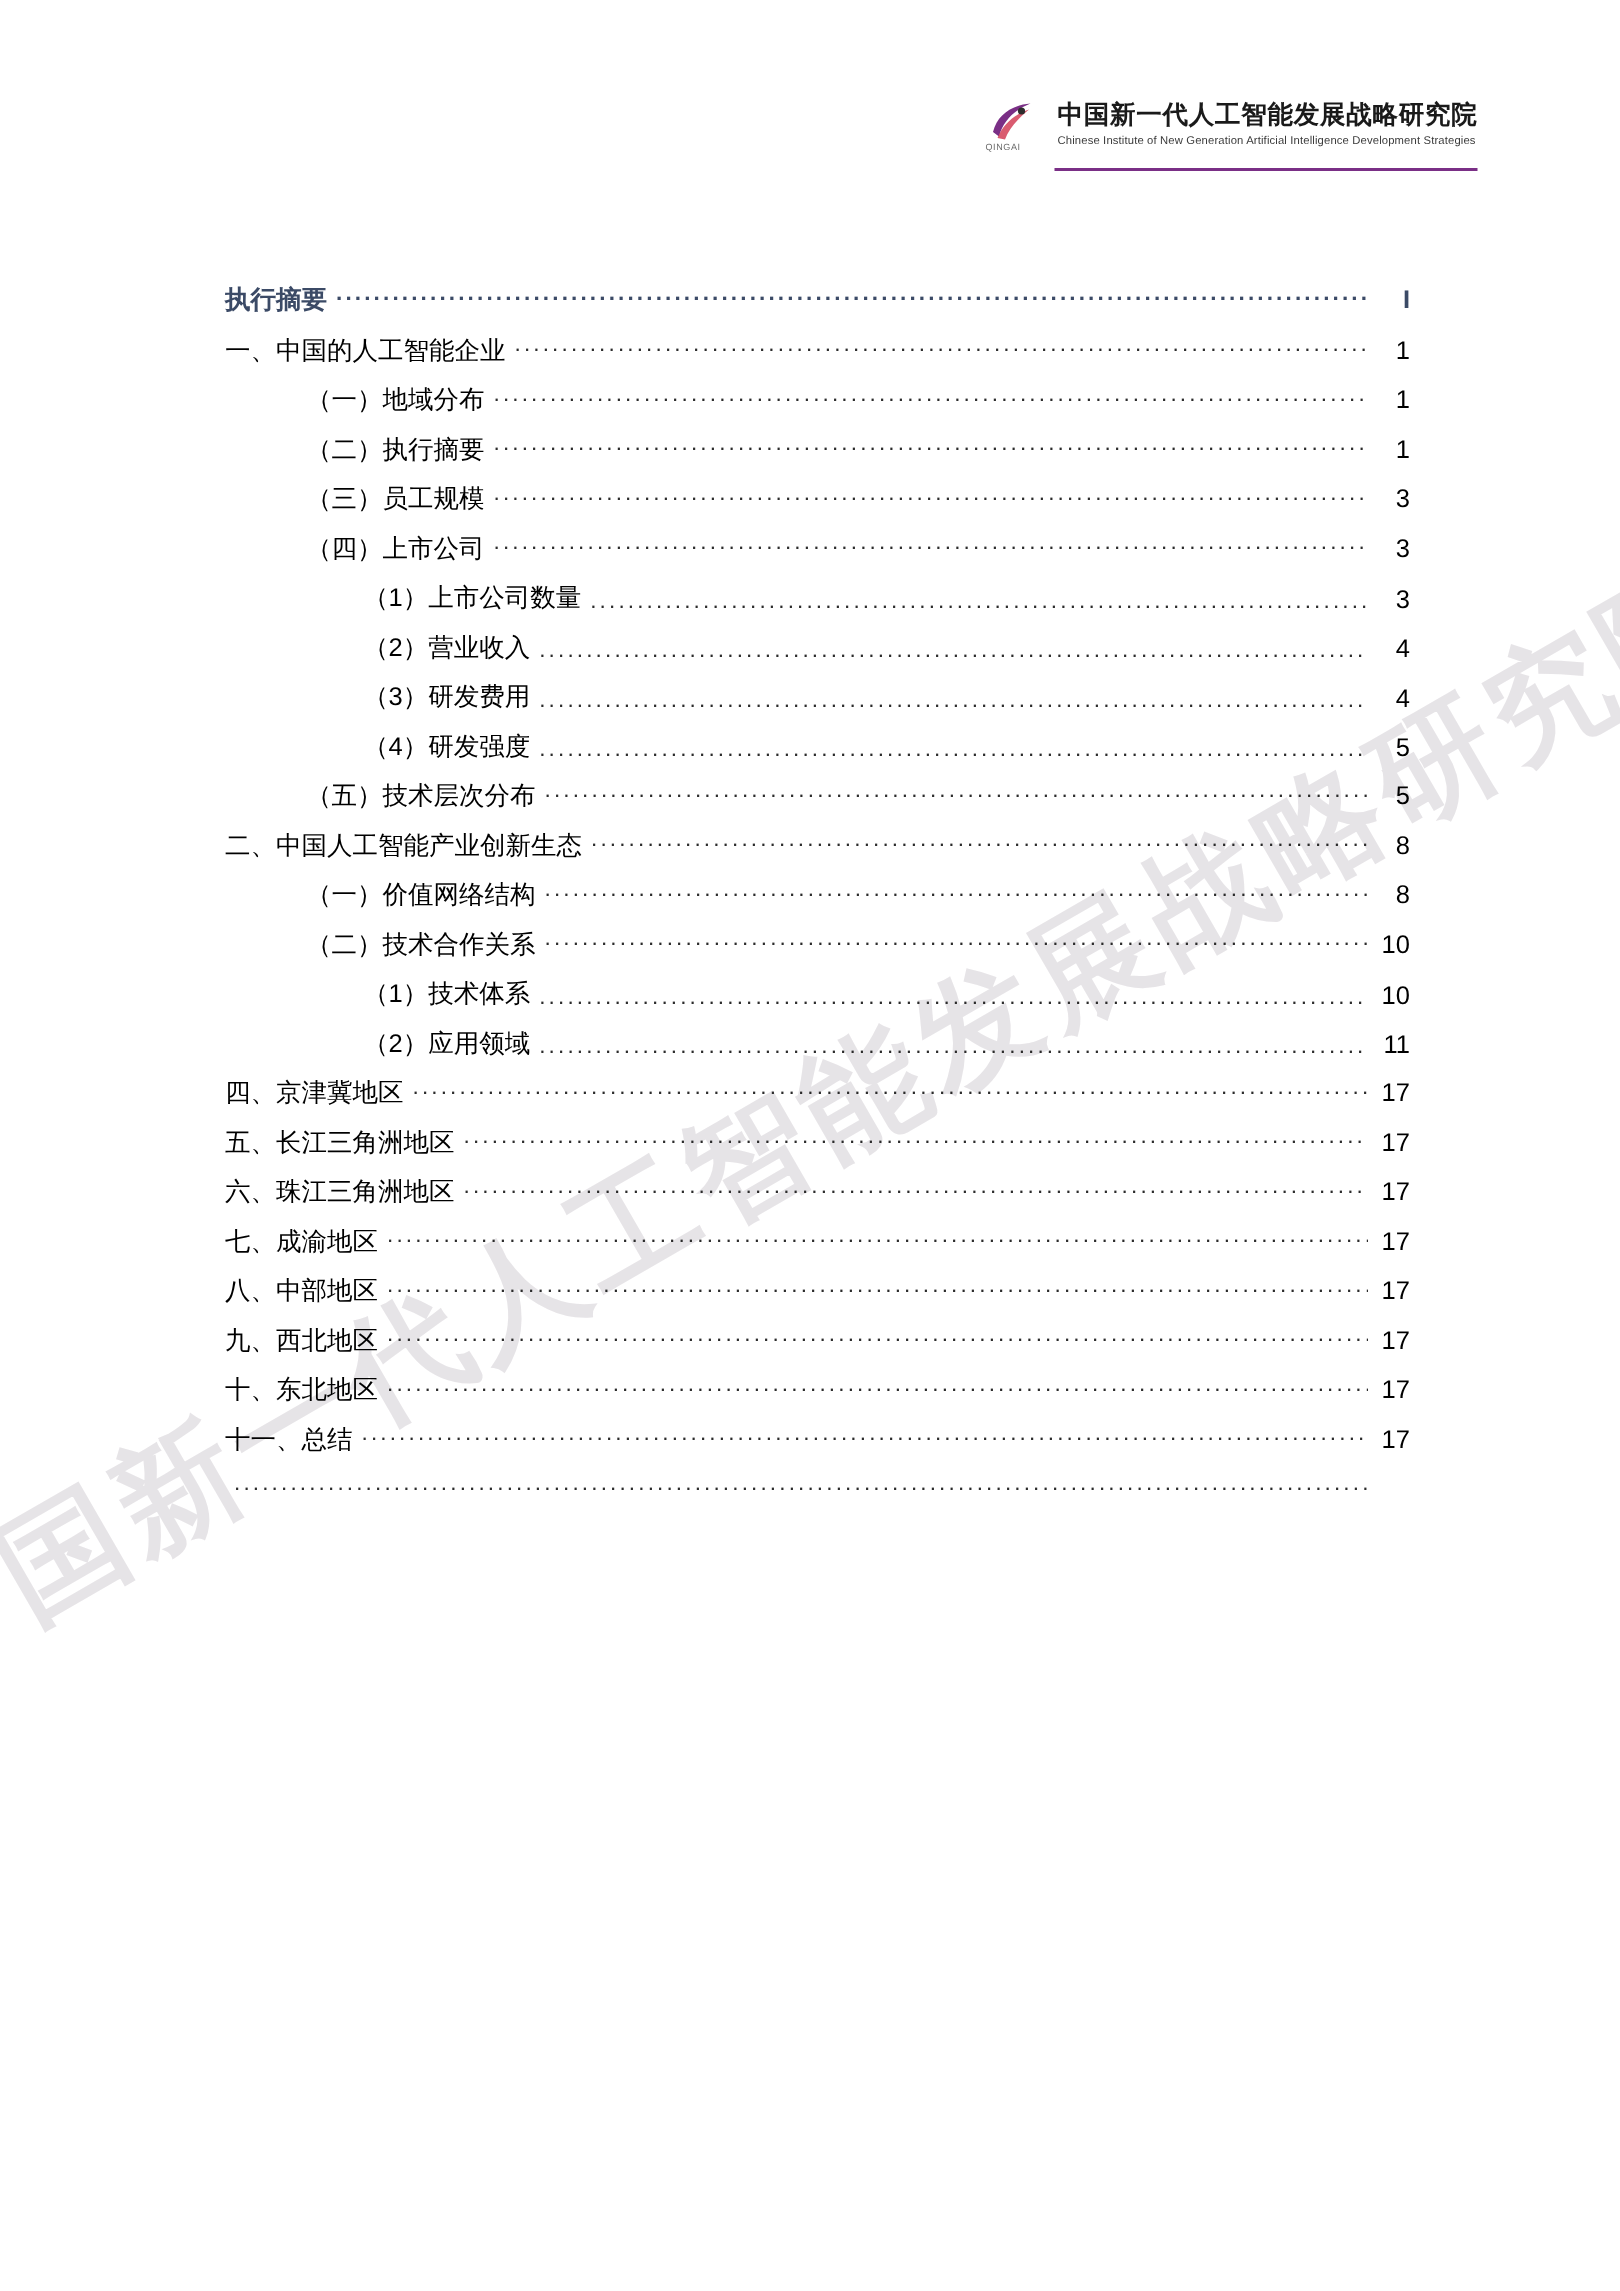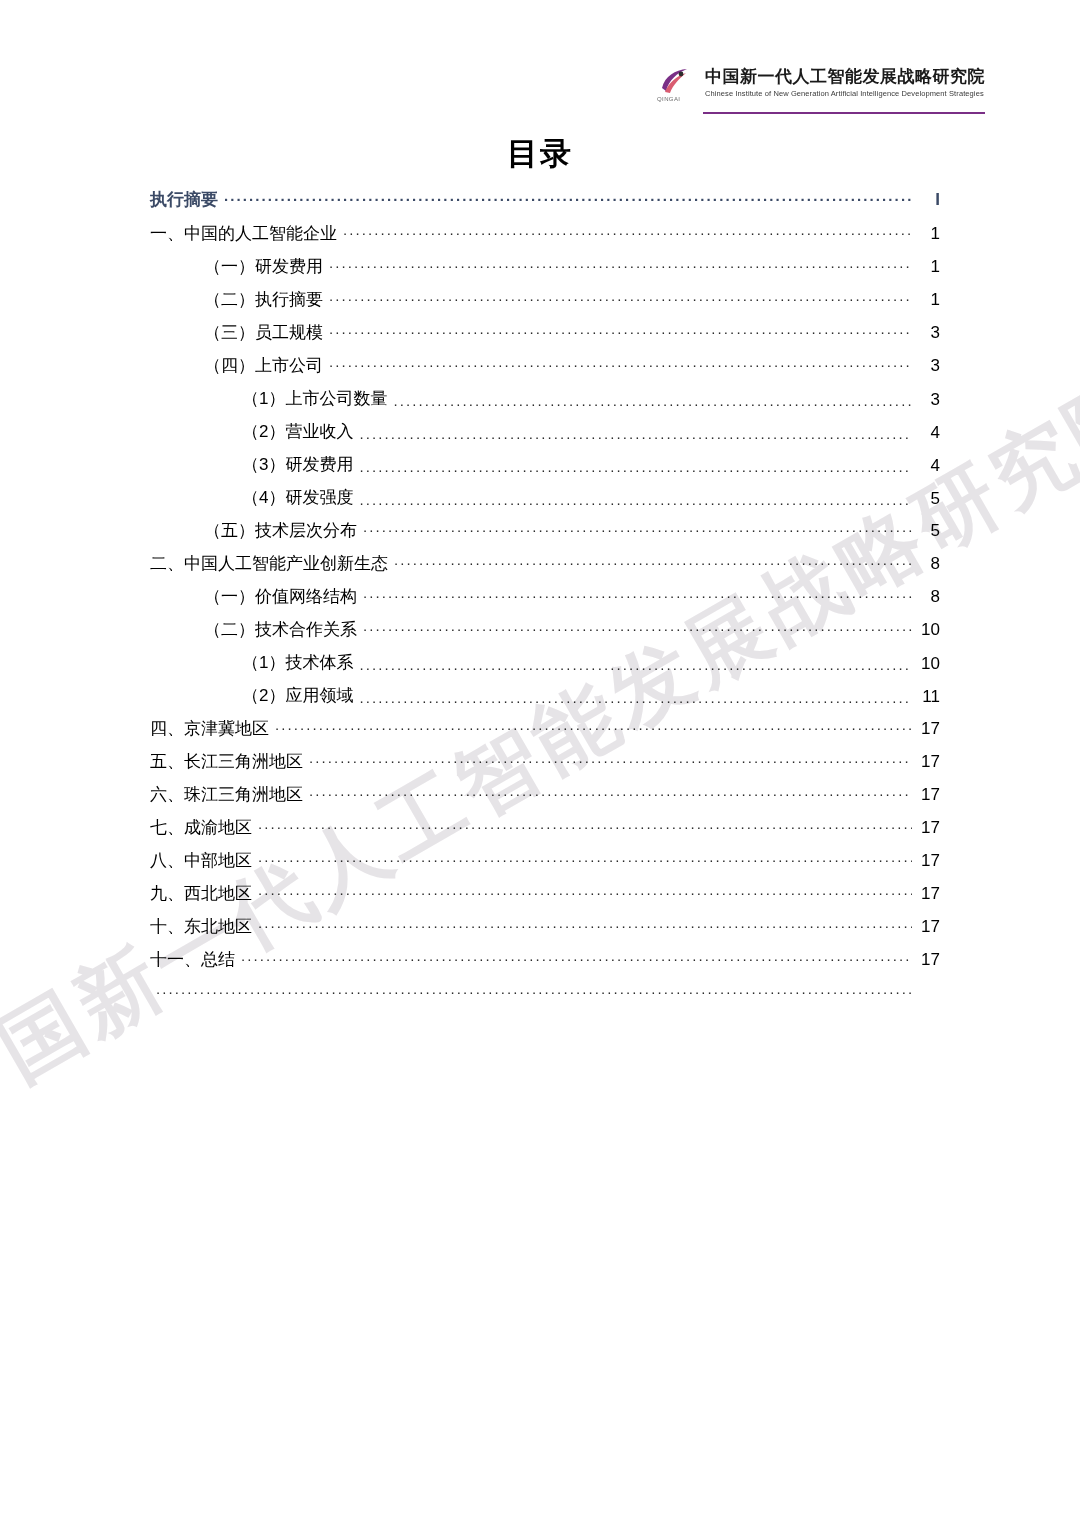--- a/index.html
+++ b/index.html
@@ -188,40 +188,39 @@
       </svg>
       <div class="qingai">QINGAI</div>
     </div>
     <div class="logo-text">
       <div class="logo-cn">中国新一代人工智能发展战略研究院</div>
       <div class="logo-en">Chinese Institute of New Generation Artificial Intelligence Development Strategies</div>
     </div>
   </div>
   <div class="logo-rule"></div>
 
-  <div class="doc-title">目录</div>
 
   <div class="watermark">中国新一代人工智能发展战略研究院</div>
 
   <div class="toc">
 
     <div class="toc-row lvl-exec">
       <span class="toc-label">执行摘要</span>
       <span class="toc-dots"></span>
       <span class="toc-page">I</span>
     </div>
 
     <div class="toc-row lvl-1">
       <span class="toc-label">一、中国的人工智能企业</span>
       <span class="toc-dots"></span>
       <span class="toc-page">1</span>
     </div>
 
     <div class="toc-row lvl-2">
-      <span class="toc-label">（一）研发费用</span>
+      <span class="toc-label">（一）地域分布</span>
       <span class="toc-dots"></span>
       <span class="toc-page">1</span>
     </div>
 
     <div class="toc-row lvl-2">
       <span class="toc-label">（二）执行摘要</span>
       <span class="toc-dots"></span>
       <span class="toc-page">1</span>
     </div>
 

